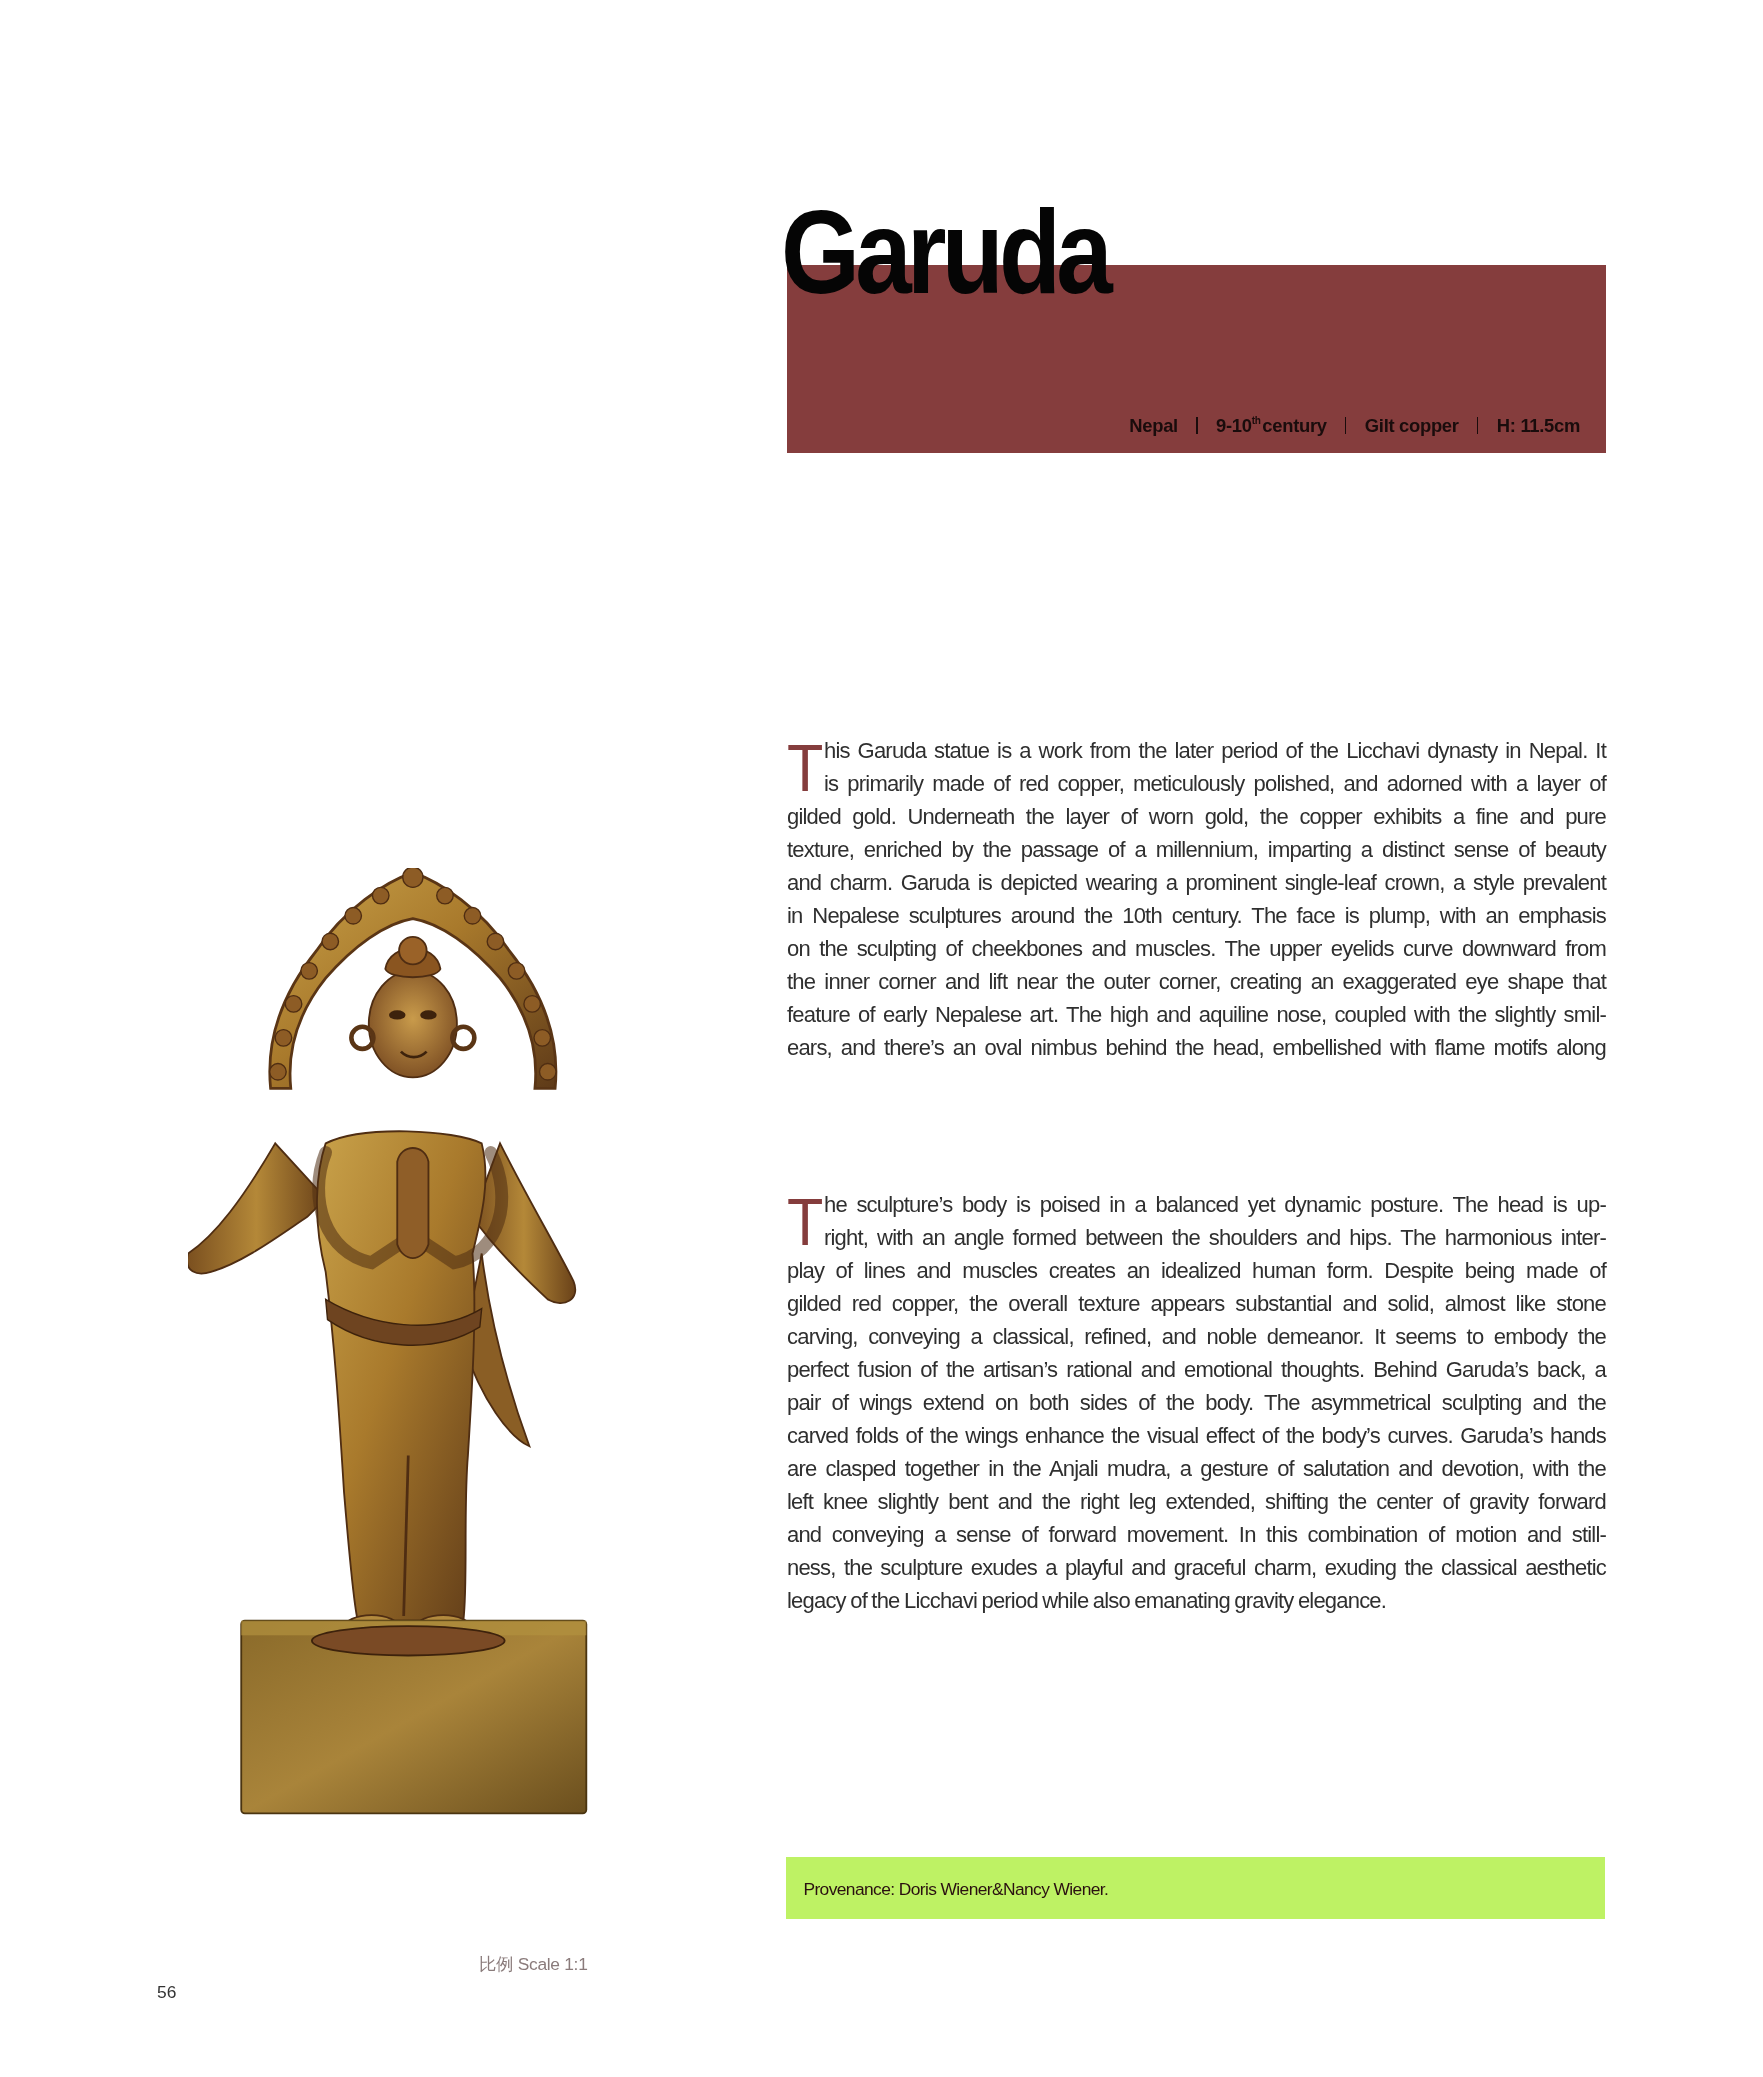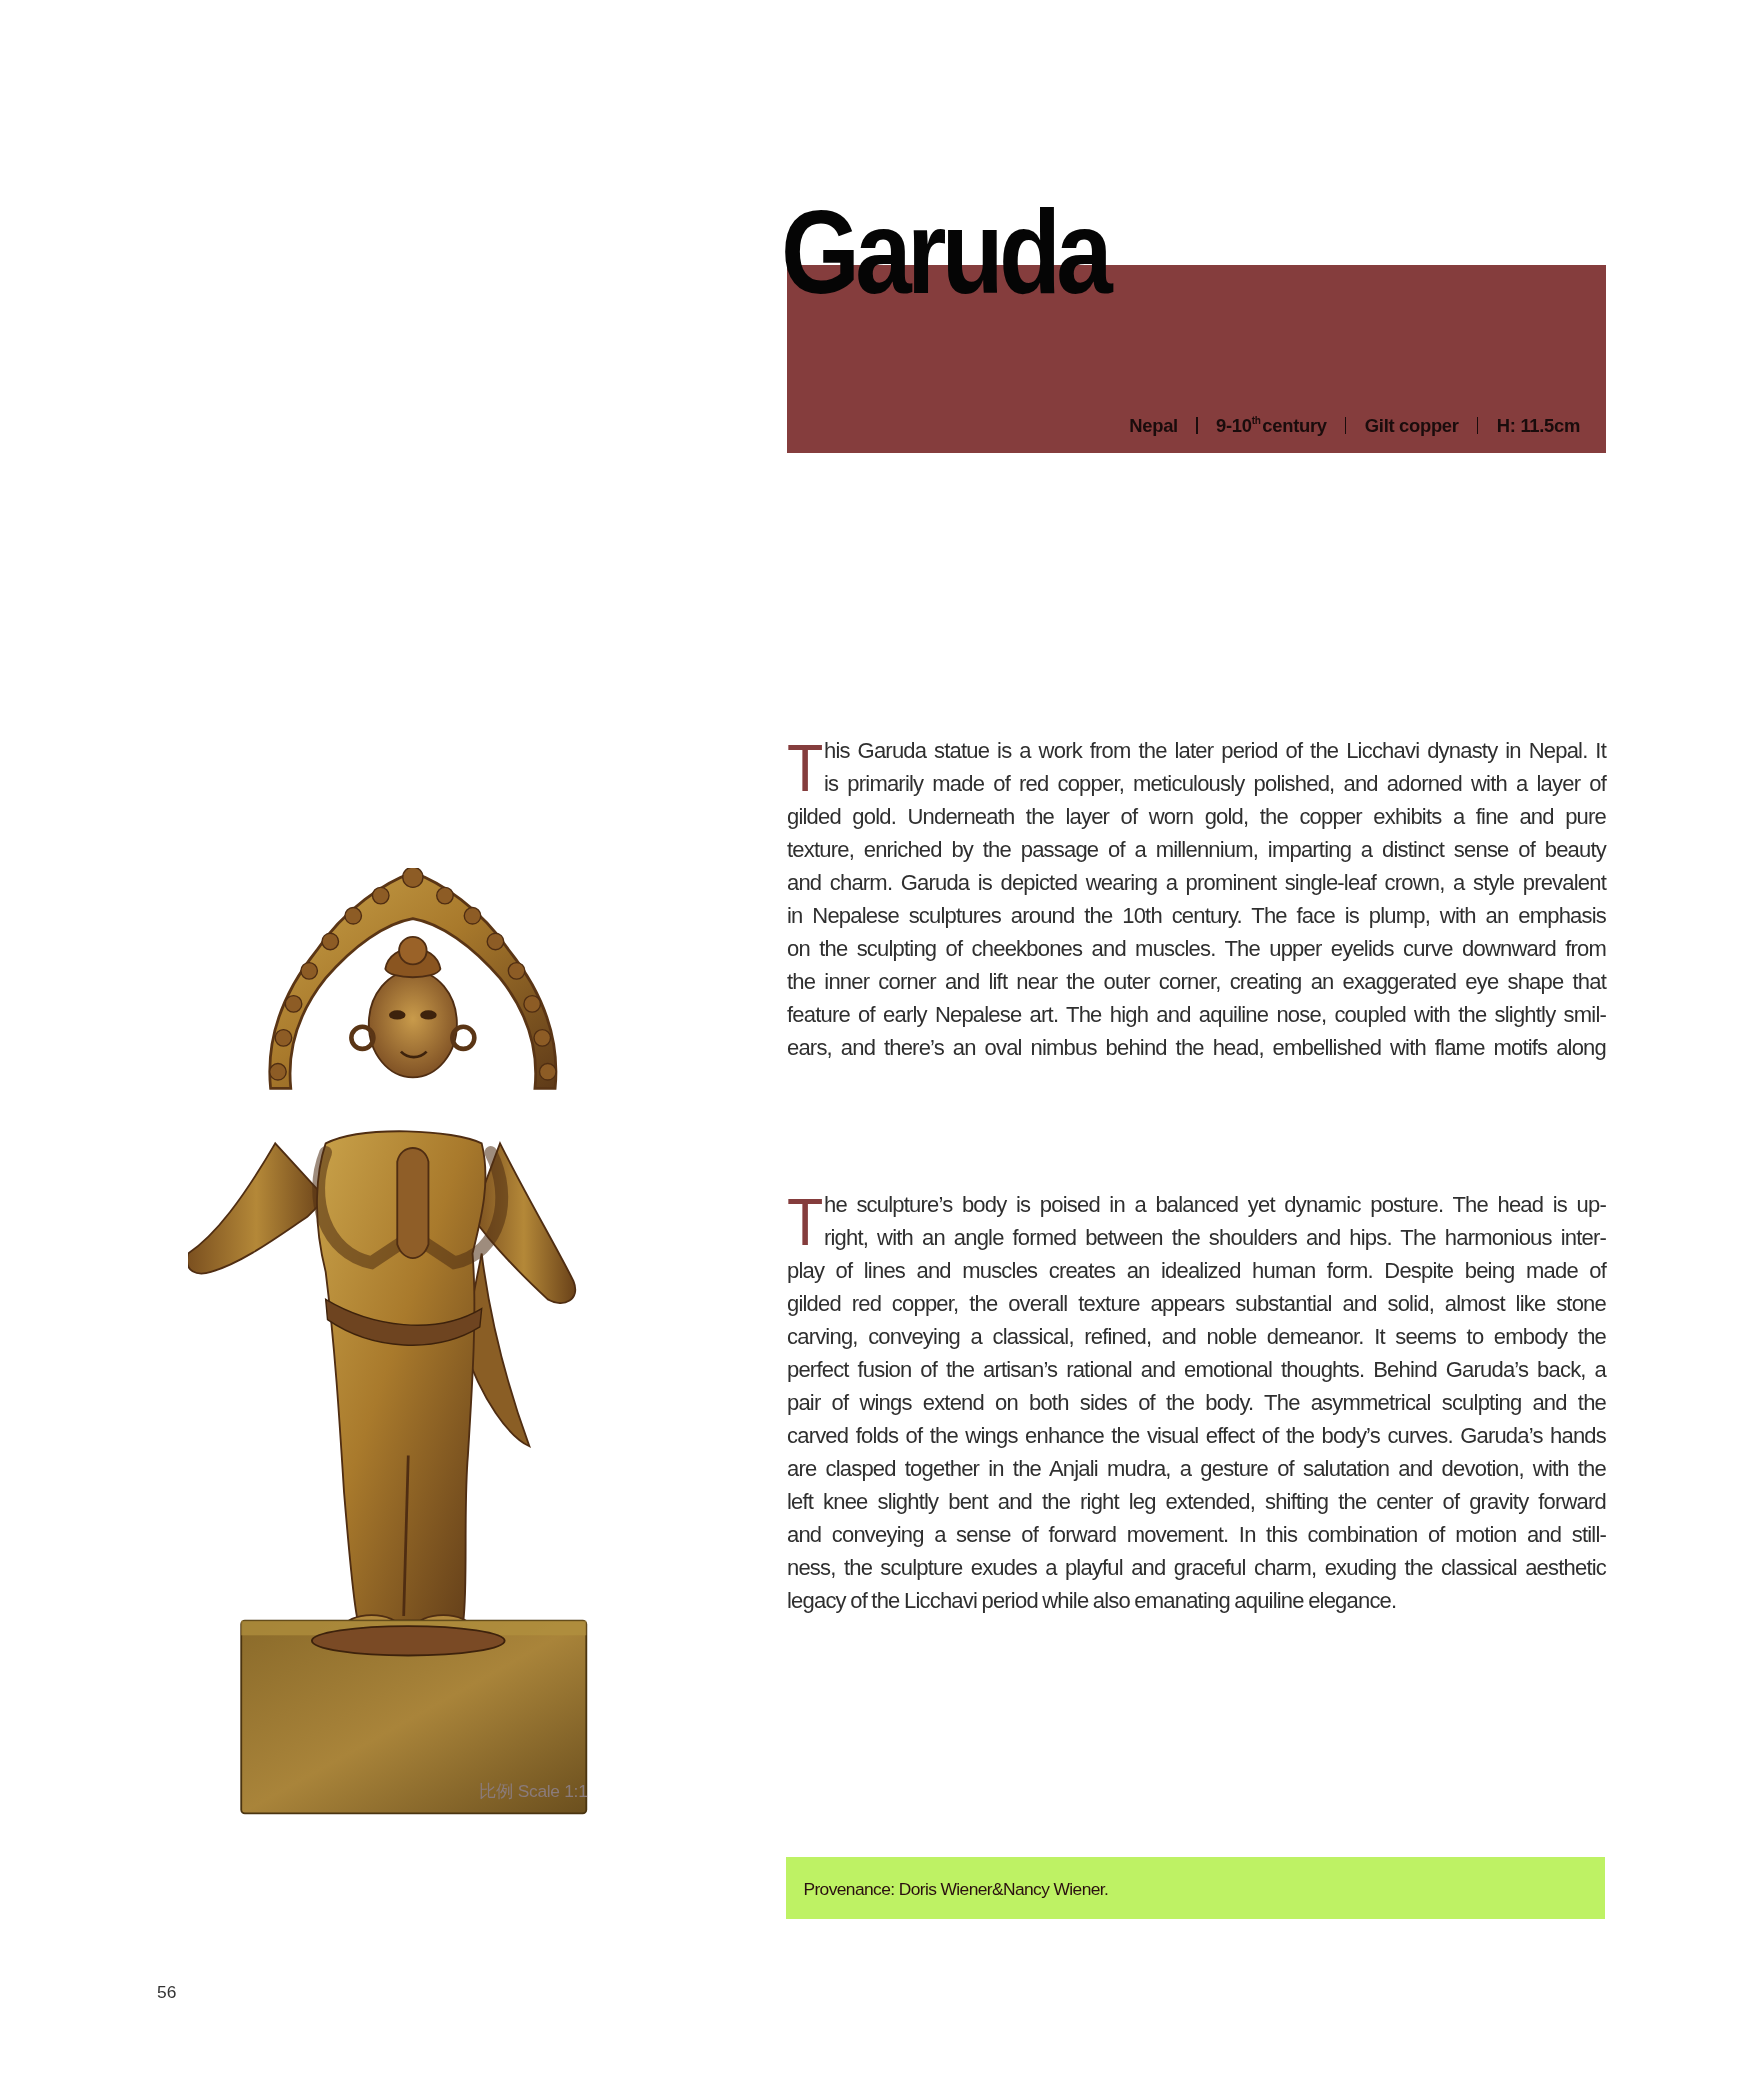--- a/index.html
+++ b/index.html
@@ -107,21 +107,21 @@
     .statue {
       position: absolute;
       left: 188px;
       top: 868px;
       width: 413px;
       height: 950px;
     }
     .scale-label {
       position: absolute;
       left: 479px;
-      top: 1779px;
+      top: 1952px;
       font-family: "Liberation Sans", sans-serif;
       font-size: 17.4px;
       color: #8a7b7b;
       white-space: nowrap;
       letter-spacing: -0.3px;
     }
     .provenance {
       position: absolute;
       left: 786px;
       top: 1857px;
@@ -262,21 +262,21 @@
     <span class="line">play of lines and muscles creates an idealized human form. Despite being made of</span>
     <span class="line">gilded red copper, the overall texture appears substantial and solid, almost like stone</span>
     <span class="line">carving, conveying a classical, refined, and noble demeanor. It seems to embody the</span>
     <span class="line">perfect fusion of the artisan’s rational and emotional thoughts. Behind Garuda’s back, a</span>
     <span class="line">pair of wings extend on both sides of the body. The asymmetrical sculpting and the</span>
     <span class="line">carved folds of the wings enhance the visual effect of the body’s curves. Garuda’s hands</span>
     <span class="line">are clasped together in the Anjali mudra, a gesture of salutation and devotion, with the</span>
     <span class="line">left knee slightly bent and the right leg extended, shifting the center of gravity forward</span>
     <span class="line">and conveying a sense of forward movement. In this combination of motion and still-</span>
     <span class="line">ness, the sculpture exudes a playful and graceful charm, exuding the classical aesthetic</span>
-    <span class="line last">legacy of the Licchavi period while also emanating aquiline elegance.</span>
+    <span class="line last">legacy of the Licchavi period while also emanating gravity elegance.</span>
   </div>
 </div>
 
 <div class="provenance">
   <span class="provenance-text">Provenance: Doris Wiener&amp;Nancy Wiener.</span>
 </div>
 
 <div class="page-number">56</div>
 
 

